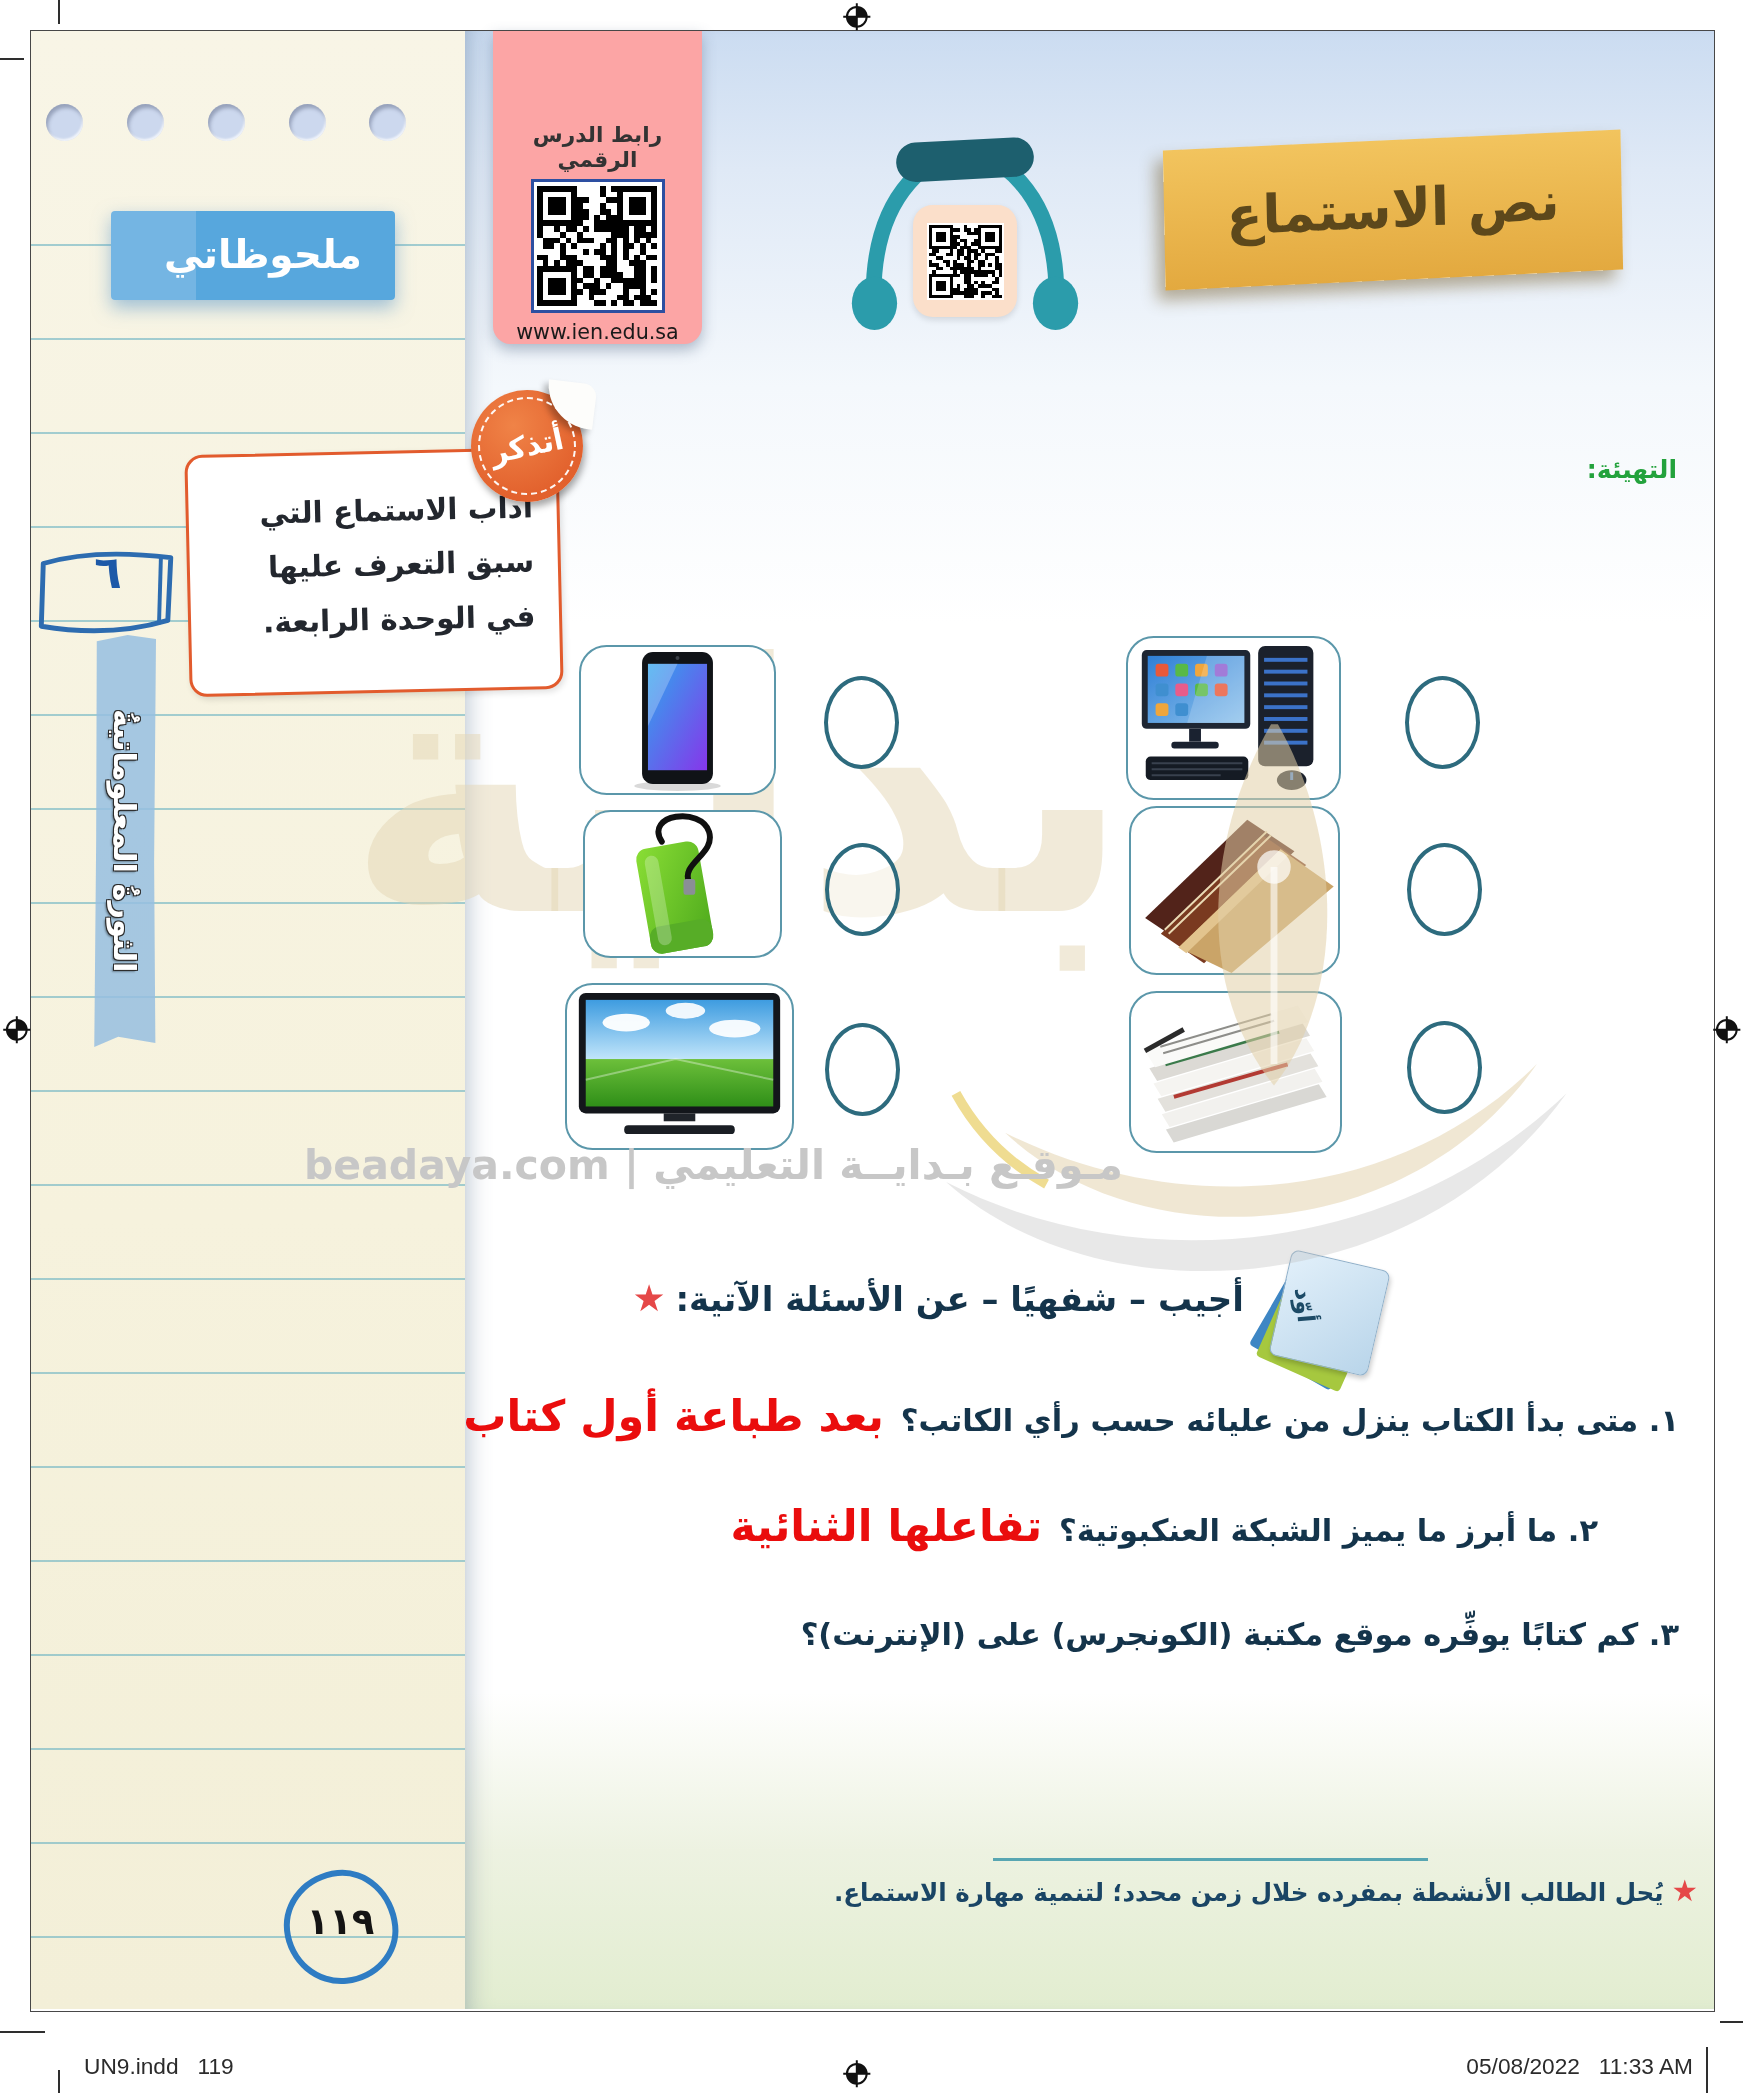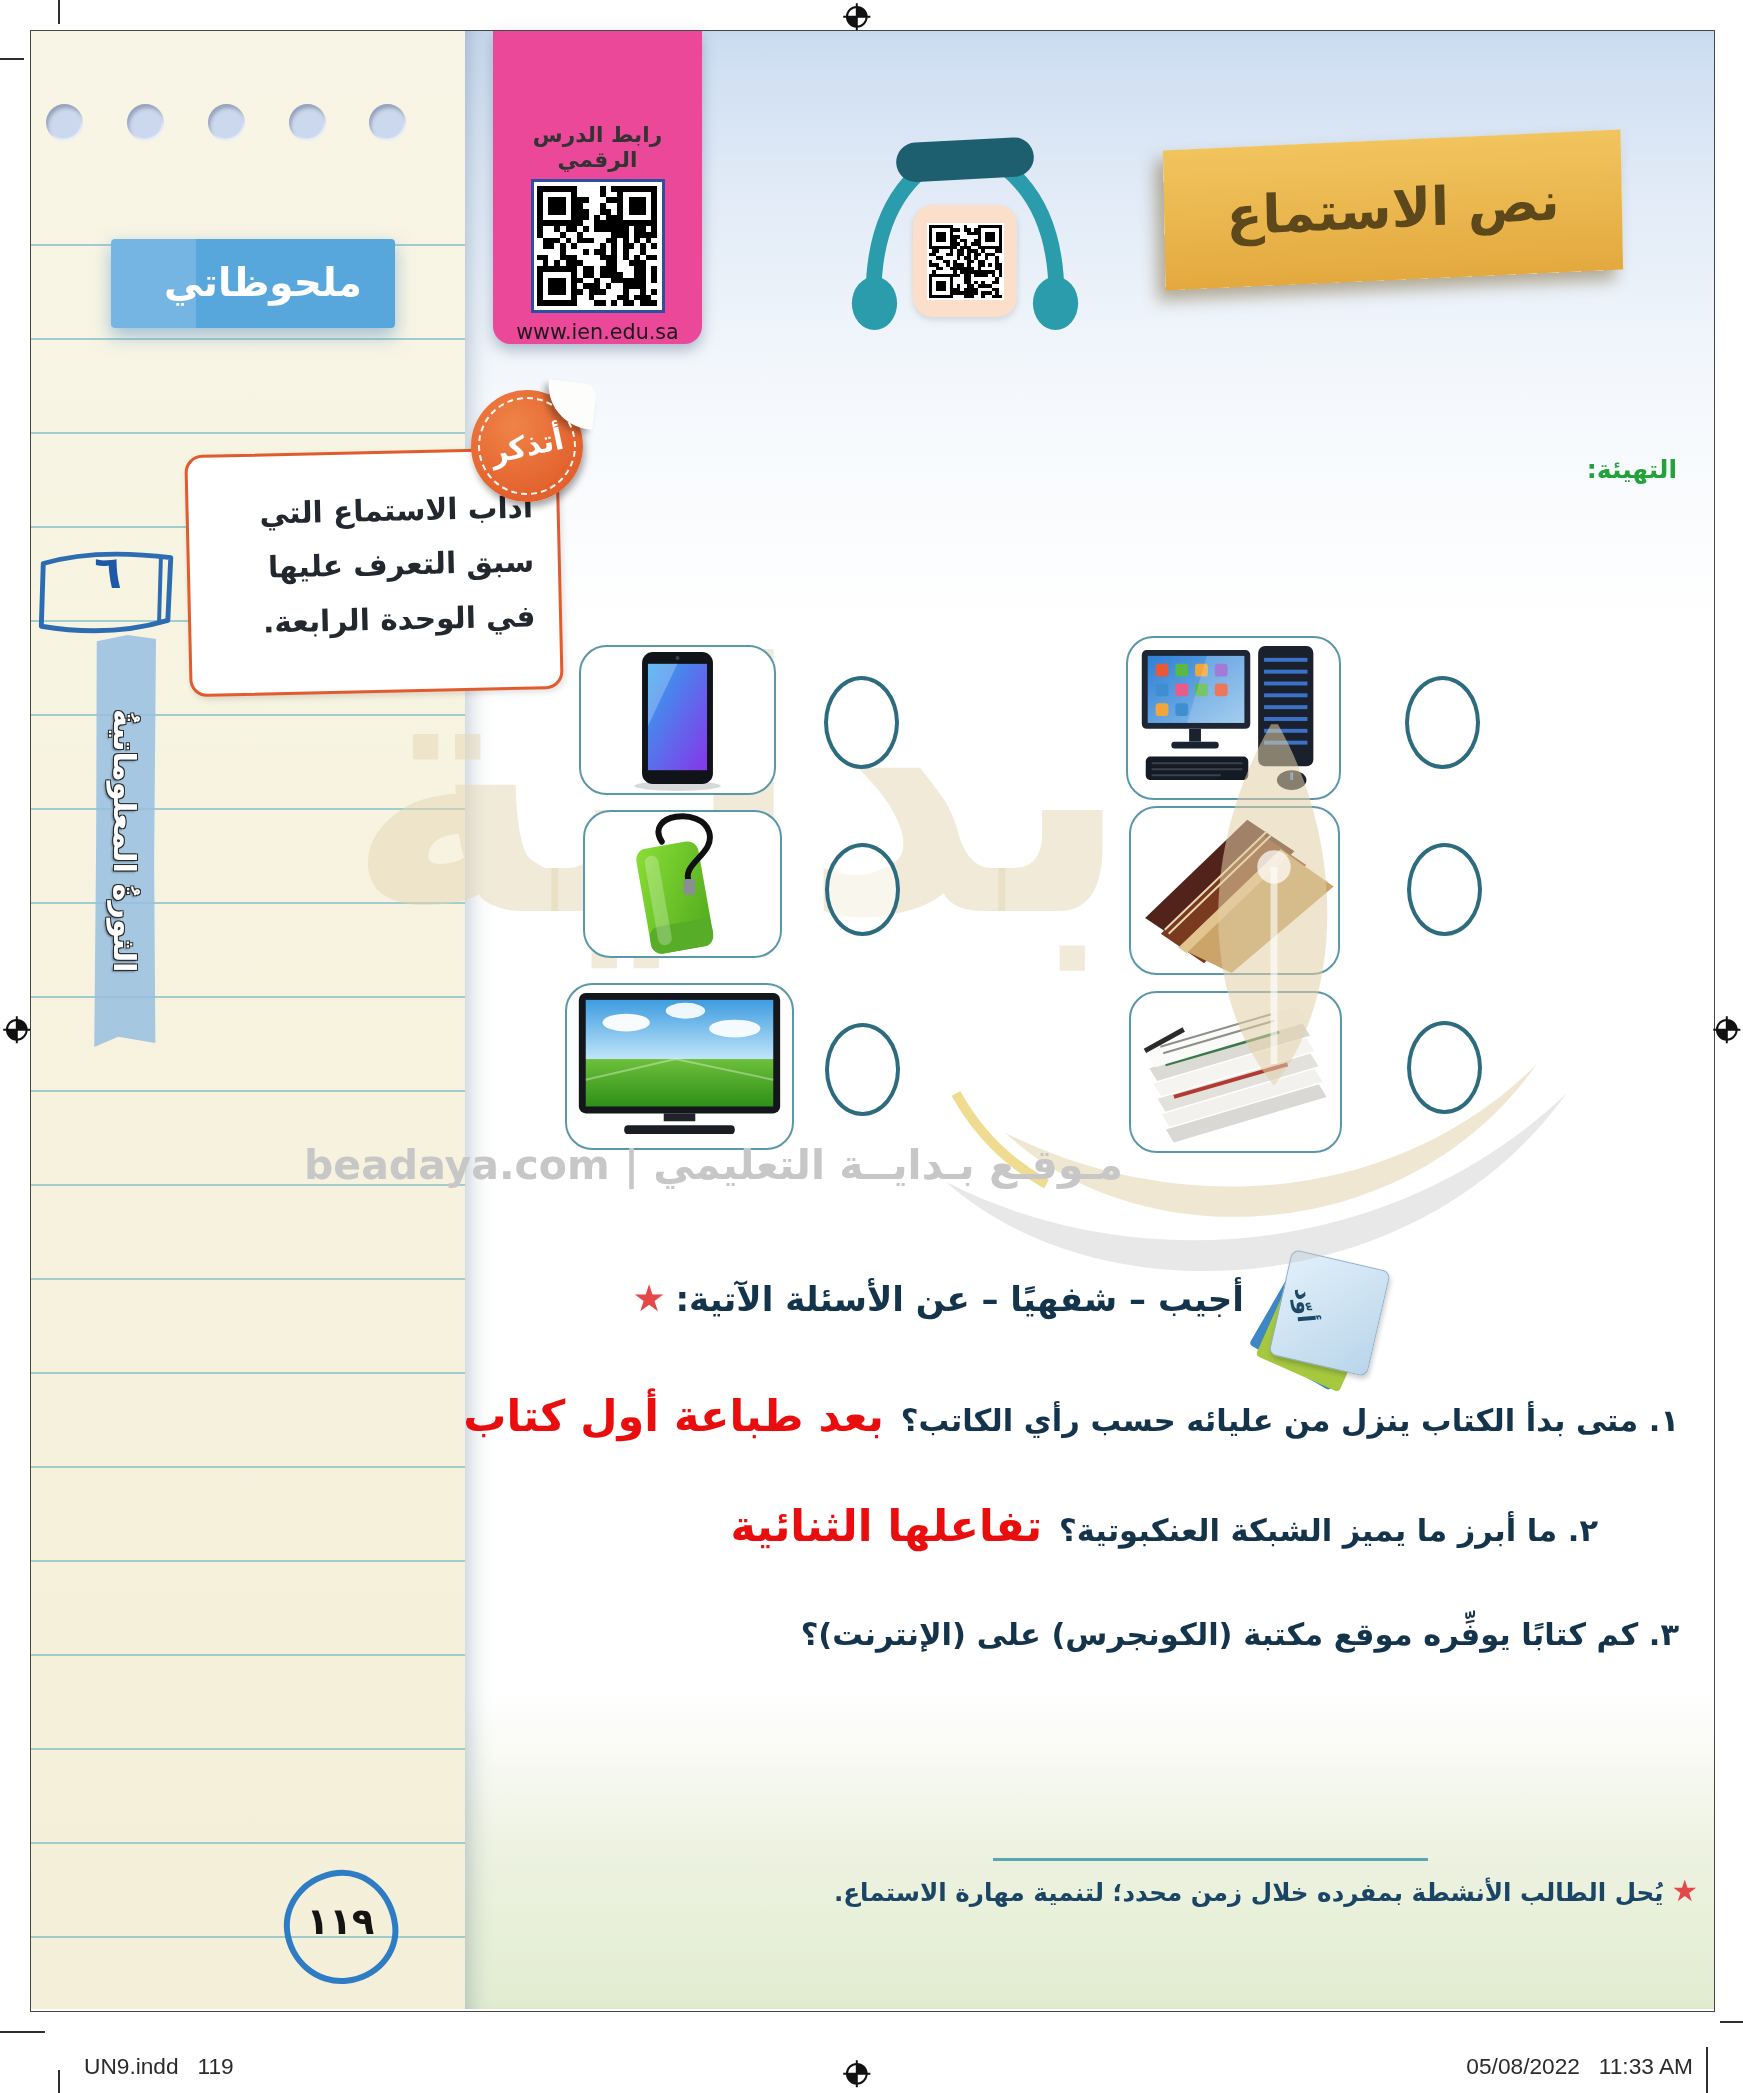--- a/index.html
+++ b/index.html
@@ -20,21 +20,21 @@
   .frame{left:29.6px;top:29.6px;width:1683px;height:1980px;border:1.5px solid #474747;z-index:10;pointer-events:none;}
 
   
   .crop{background:#2e2e2e;z-index:11;}
   .reg{z-index:11;}
 
   
   .notes-tab{left:111px;top:211px;width:284px;height:89px;z-index:3;border-radius:3.9px;
     background:linear-gradient(90deg,#74b5e3 0 85px,#57a7dd 85px);color:#fff;font-size:39px;font-weight:bold;
     line-height:87px;text-align:left;padding-left:33px;box-sizing:border-box;direction:rtl;text-align:right;padding-right:33px;
-    box-shadow:0 7.9px 17.7px rgba(90,150,200,.55);margin-top:28px;}
+    box-shadow:0 7.9px 17.7px rgba(90,150,200,.55);}
   .unit-box{left:35px;top:538px;width:146px;height:102px;z-index:3;}
   .unit-box svg{position:absolute;left:0;top:0;}
   .unit-num{position:absolute;left:0;top:7.9px;width:100%;text-align:center;color:#1d59a8;font-size:45px;font-weight:bold;}
   .ribbon{left:93px;top:635px;width:63px;height:412px;z-index:3;background:rgba(150,190,225,.85);
     clip-path:polygon(6% 1.5%,55% 0,100% 1%,97% 55%,99% 99%,40% 97.5%,2% 100%,5% 50%);
     writing-mode:vertical-rl;text-align:center;font-size:30.5px;font-weight:bold;color:#fff;line-height:63px;
     text-shadow:1px 1px 0 #2c2c2c,-1px -1px 0 #2c2c2c,1px -1px 0 #2c2c2c,-1px 1px 0 #2c2c2c,2px 2px 2px rgba(0,0,0,.35);}
   .note-box{left:187px;top:451px;width:374px;height:242px;z-index:4;background:#fff;border:3px solid #e25b2d;
     border-radius:17.7px;transform:rotate(-1.3deg);box-sizing:border-box;padding:29.6px 23.6px;direction:rtl;
     font-size:29.6px;font-weight:bold;color:#23272e;line-height:1.85;text-align:right;box-shadow:2px 3px 5.9px rgba(0,0,0,.12);}
@@ -45,21 +45,21 @@
   .sticker .fold{position:absolute;top:-7.9px;right:-11.8px;width:49px;height:45px;background:#fdfdfb;
     border-radius:0 13.8px 0 47px;transform:rotate(7deg);box-shadow:-3.9px 4.9px 6.9px rgba(0,0,0,.28);}
   .sticker span{position:absolute;left:0;top:39px;width:100%;text-align:center;transform:rotate(-12deg);
     color:#fff;font-size:29.6px;font-weight:bold;}
   .pagenum{left:284px;top:1870px;width:102px;height:102px;z-index:4;border:6.9px solid #2e7cc3;
     border-radius:52% 48% 50% 50%/48% 54% 46% 52%;transform:rotate(-6deg);}
   .pagenum span{position:absolute;left:0;top:23.6px;width:100%;text-align:center;transform:rotate(6deg);
     font-size:37px;font-weight:bold;color:#141414;}
 
   
-  .qr-card{left:493px;top:30.5px;width:209px;height:313px;z-index:4;background:#ec4899;border-radius:0 0 17.7px 17.7px;
+  .qr-card{left:493px;top:30.5px;width:209px;height:313px;z-index:4;background:#fca5a5;border-radius:0 0 17.7px 17.7px;
     box-shadow:0 5.9px 13.8px rgba(90,110,140,.45);text-align:center;}
   .qr-title{margin-top:91px;font-size:21.7px;font-weight:bold;color:#333;direction:rtl;}
   .qr-frame{width:134px;height:134px;margin:7.9px auto 0;border:3.9px solid #2d4fa1;background:#fff;box-sizing:border-box;padding:3.9px;}
   .qr-frame svg,.phones-qr svg{width:100%;height:100%;display:block;}
   .qr-url{margin-top:6.9px;font-size:20.7px;color:#1a1a1a;font-family:"DejaVu Sans",sans-serif;}
   .phones{left:842px;top:124px;width:246px;height:217px;z-index:4;}
   .phones-qr{position:absolute;left:71px;top:81px;width:104px;height:112px;background:#fbdfca;border-radius:19.7px;
     box-shadow:0 3px 5.9px rgba(0,0,0,.12);}
   .phones-qr .inner{position:absolute;left:13.8px;top:17.7px;width:77px;height:77px;background:#fff;padding:2px;box-sizing:border-box;}
   .banner{left:1164px;top:140px;width:458px;height:140px;z-index:4;transform:rotate(-2.6deg) skewX(-1.5deg);

